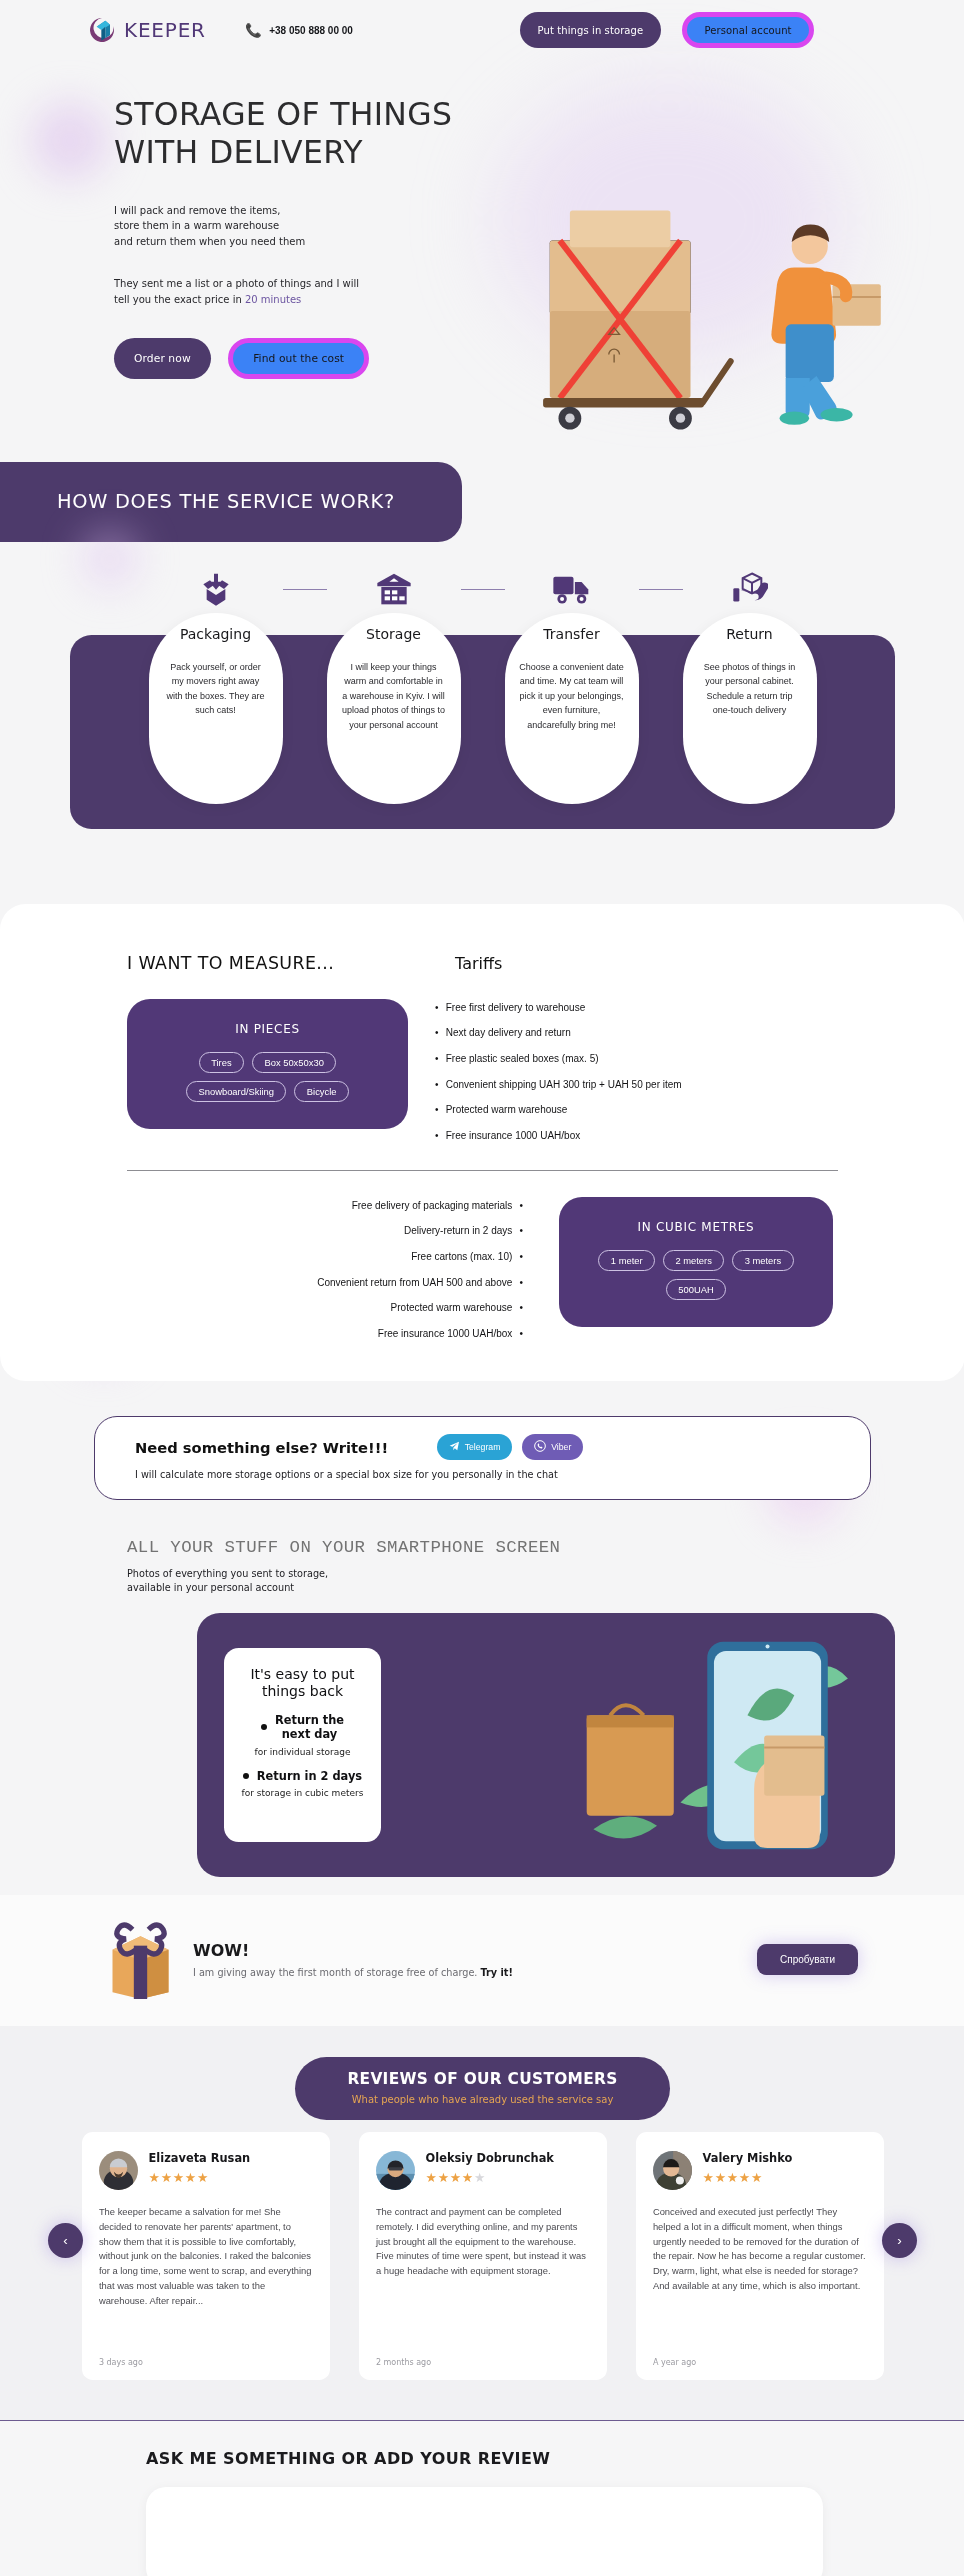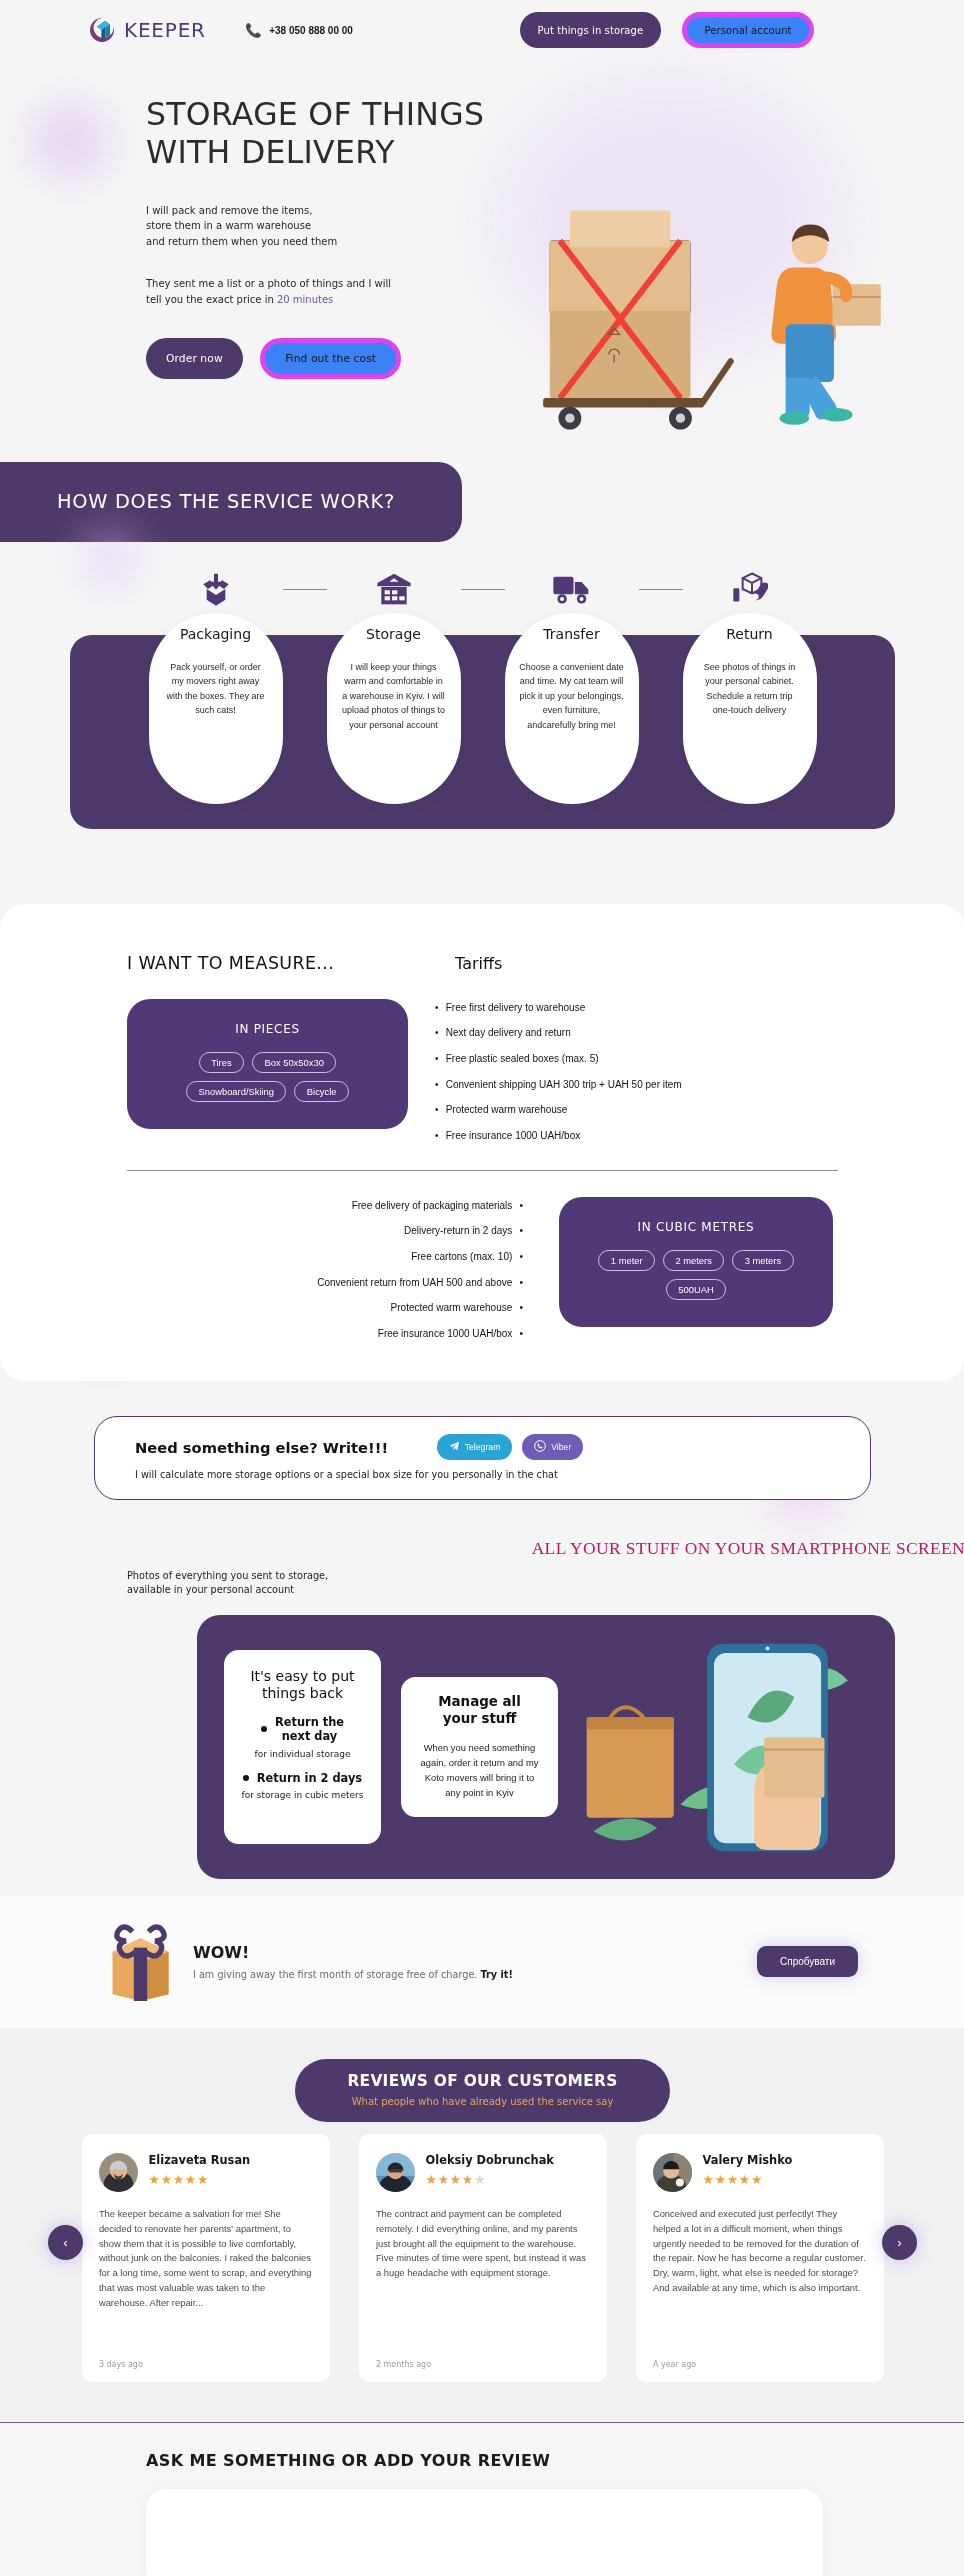--- a/index.html
+++ b/index.html
@@ -29,21 +29,21 @@
   .phone-num { font-size: 10px; font-weight: 700; color: #15161a; }
   .hdr-btns { margin-left: auto; display: flex; gap: 21.4px; margin-right: 97px; }
   .btn {
     border-radius: 669px; font-size: 10px; padding: 7.4px 17.4px;
     cursor: pointer; border: none; font-family: "DejaVu Sans", sans-serif; letter-spacing: 0.1px;
   }
   .btn-purple { background: #4d3a6b; color: #fff; }
   .btn-outline { background: #3b82f6; color: #15161a; border: 5px solid #d946ef; }
 
   
-  .hero { position: relative; height: 395px; padding: 0 86px; }
+  .hero { position: relative; height: 395px; padding: 0 54px; }
   .hero-inner { position: relative; margin-left: 60px; padding-top: 35px; }
   h1.hero-title {
     font-family: "DejaVu Sans", sans-serif;
     font-size: 31.5px; line-height: 1.22; font-weight: 400;
     letter-spacing: 0.3px; color: #2c2c2e; text-transform: uppercase;
   }
   .hero-p1 { margin-top: 31px; font-size: 10px; line-height: 1.55; color: #27272b; font-family: "DejaVu Sans", sans-serif; }
   .hero-p2 { margin-top: 27px; font-size: 10px; line-height: 1.55; color: #27272b; font-family: "DejaVu Sans", sans-serif; }
   .hl-purple { color: #6b54a0; }
   .hero-btns { margin-top: 31px; display: flex; gap: 17.4px; }
@@ -110,22 +110,22 @@
   .write-title { font-family: "DejaVu Sans", sans-serif; font-size: 14.7px; font-weight: 700; color: #111; }
   .soc { display: flex; gap: 9.4px; margin-left: 21.4px; }
   .soc-btn { border-radius: 669px; color: #fff; font-size: 8.7px; padding: 6px 12px; display: flex; align-items: center; gap: 5.4px; }
   .soc-tg { background: #2aa3d5; }
   .soc-vb { background: #6f5cb5; }
   .write-sub { margin-top: 9.4px; font-size: 9.7px; color: #1c1c20; font-family: "DejaVu Sans", sans-serif; }
 
   
   .smart { margin-top: 38px; position: relative; padding-left: 127px; }
   .smart h2 {
-    font-family: Liberation Serif, serif; font-size: 17.4px; letter-spacing: 0.4px;
-    text-transform: uppercase; font-weight: 400; color: #be185d; text-align: right;
+    font-family: Liberation Mono, monospace; font-size: 17.4px; letter-spacing: 0.4px;
+    text-transform: uppercase; font-weight: 400; color: #737373;
   }
   .smart-sub { margin-top: 9.4px; font-size: 9.7px; line-height: 1.5; color: #1c1c20; font-family: "DejaVu Sans", sans-serif; }
   .smart-band {
     margin: 17.4px 70px 0; background: #4d3a6b; border-radius: 23px;
     min-height: 241px; display: flex; align-items: center; gap: 20px;
     padding: 21.4px 27px; position: relative;
   }
   .sm-card { background: #fff; border-radius: 14.7px; padding: 17.4px 16px; width: 157px; text-align: center; }
   .sm-card.tall { min-height: 194px; }
   .sm-title { font-family: "DejaVu Sans", sans-serif; font-size: 14px; font-weight: 500; line-height: 1.25; color: #101012; }
@@ -458,27 +458,20 @@
           </span>
         </div>
         <div class="sm-note">for individual storage</div>
         <div class="sm-li">
           <span class="dot"></span>
           <span class="sm-li-text">Return in 2 days</span>
         </div>
         <div class="sm-note">for storage in cubic meters</div>
       </div>
 
-      <div class="sm-card">
-        <div class="sm-title b">
-          <span>Manage all</span><br>
-          <span>your stuff</span>
-        </div>
-        <div class="sm-body">When you need something again, order it return and my Koto movers will bring it to any point in Kyiv</div>
-      </div>
 
       <div style="margin-left:auto;position:relative;width:288px;height:221px;">
         <svg width="288" height="221" viewBox="0 0 430 330">
 
           <rect x="10" y="120" width="130" height="150" rx="6" fill="#d89a52"></rect>
           <rect x="10" y="120" width="130" height="18" fill="#c1853f"></rect>
           <path d="M45 120 q22 -30 50 0" stroke="#c1853f" stroke-width="6" fill="none"></path>
 
           <path d="M150 250 q40 -40 80 -20 q-30 40 -80 20z" fill="#6fc08b"></path>
           <path d="M330 60 q40 -30 70 5 q-40 30 -70 -5z" fill="#74c79a"></path>

